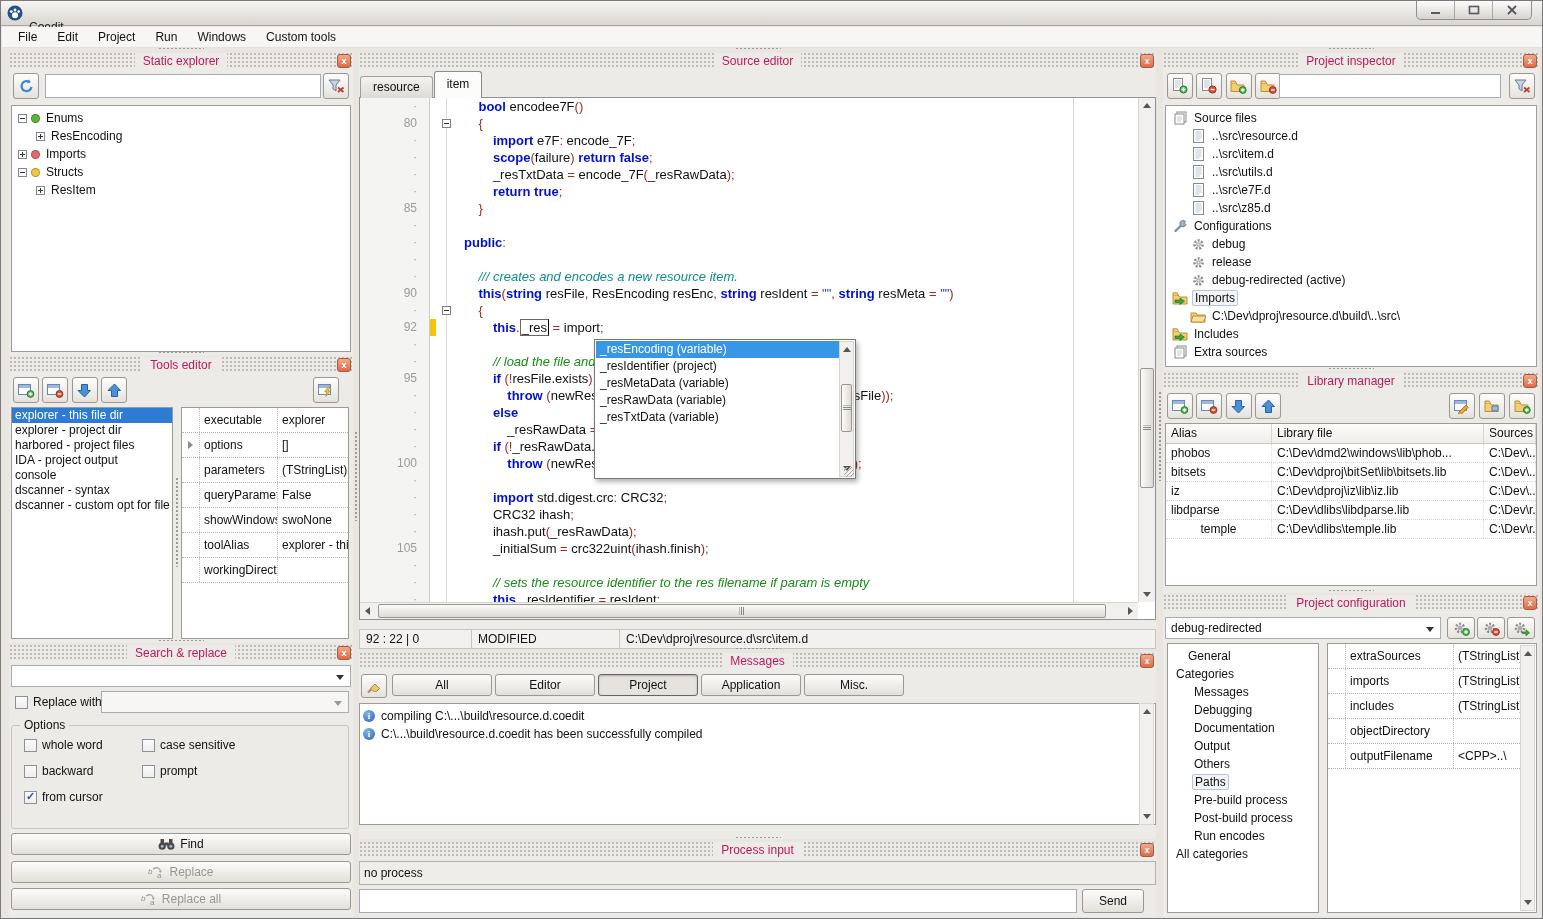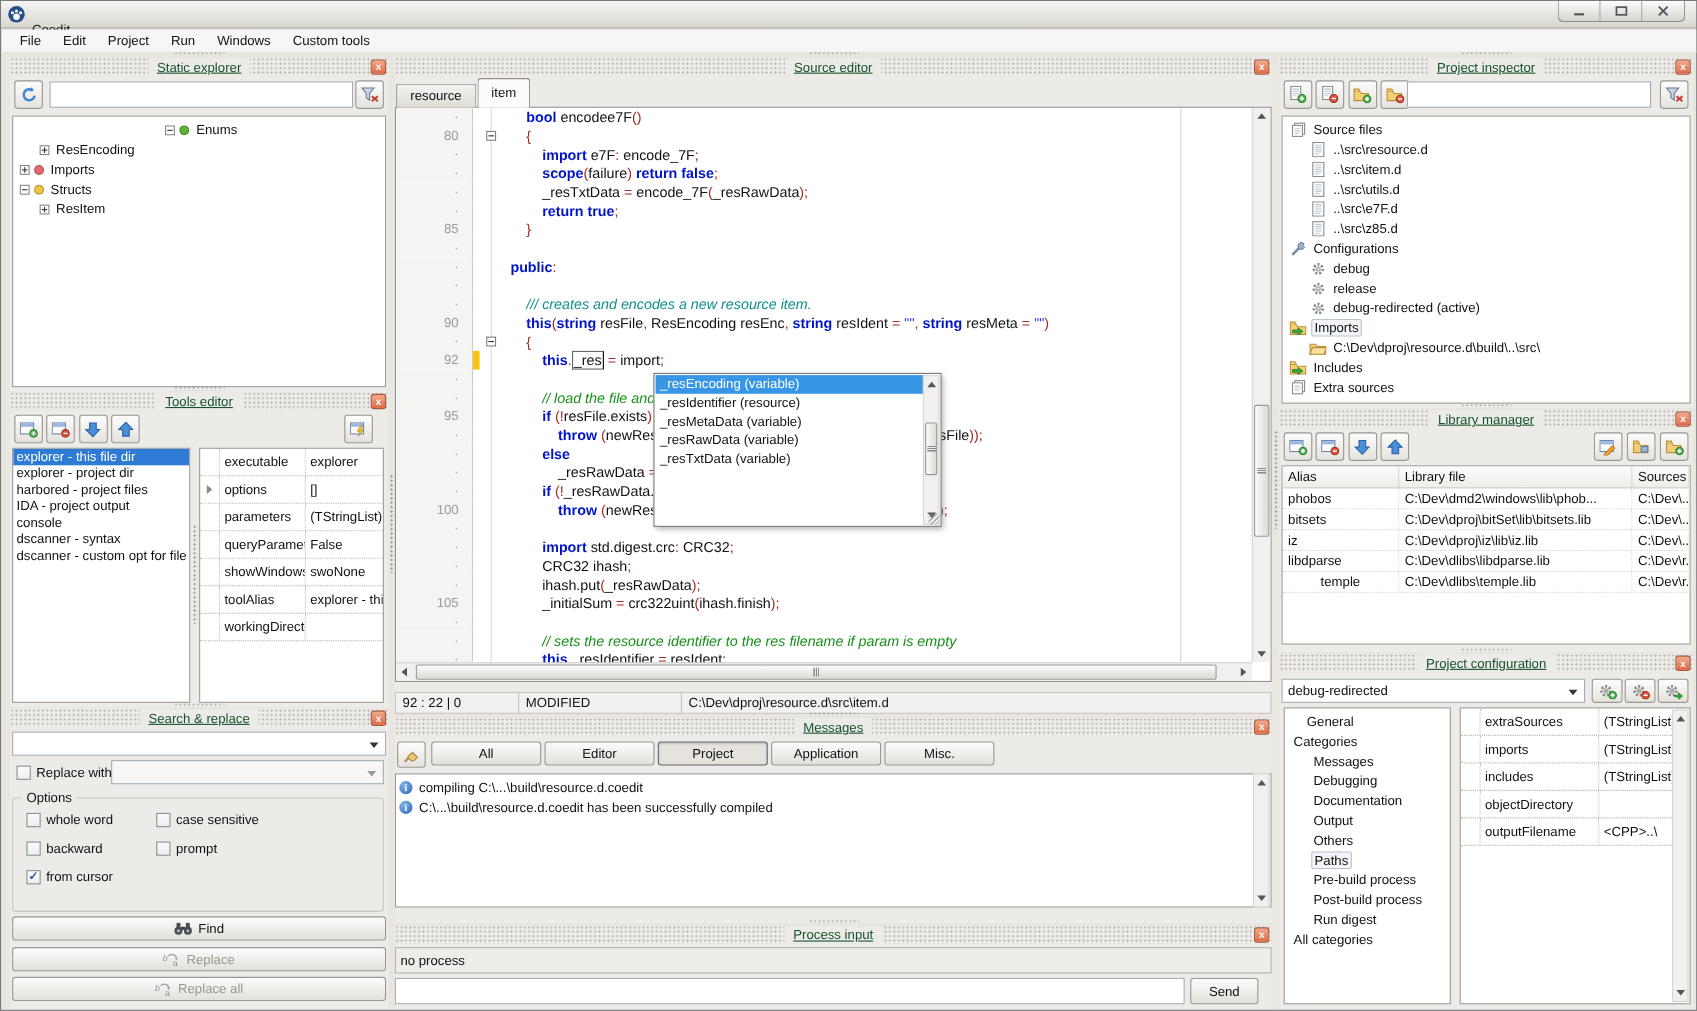--- a/index.html
+++ b/index.html
@@ -10,21 +10,21 @@
   .titlebar .ttl{font-size:12px;color:#1A1A1A;margin-top:28px;}
   .winbtns{position:absolute;right:10px;top:0;height:19px;display:flex;border:1px solid #8F8F8F;border-top:none;border-radius:0 0 5px 5px;background:linear-gradient(#FCFCFB,#D7D4CF);overflow:hidden;}
   .winbtn{width:38px;display:flex;align-items:center;justify-content:center;border-right:1px solid #A9A9A9;}
   .winbtn:last-child{border-right:none;}
   .menubar{position:absolute;left:1px;top:26px;width:1541px;height:21px;background:#F7F6F4;border-bottom:1px solid #E3E1DD;display:flex;align-items:center;padding-left:6px;}
   .menu-item{padding:2px 10px;font-size:12px;}
   
   .panel{position:absolute;background:#EDEBE8;}
   .phead{height:16px;position:relative;text-align:center;background-image:radial-gradient(#BDBAB6 0.8px,transparent 1px);background-size:4px 4px;background-position:0 3px;}
   .phead::before{content:"";position:absolute;top:-6px;left:50%;width:46px;height:4px;margin-left:-23px;background-image:radial-gradient(#9D9A96 0.8px,transparent 1px);background-size:4px 3px;}
-  .phead .t{display:inline-block;background:#EDEBE8;padding:0 8px;font-size:12px;line-height:16px;color:#14532d;text-decoration:underline;}
+  .phead .t{display:inline-block;background:#EDEBE8;padding:0 8px;font-size:12px;line-height:16px;color:#be185d;}
   .pclose{position:absolute;right:2px;top:1px;width:14px;height:14px;border:1px solid #A55A3E;border-radius:3px;background:linear-gradient(#F2A98B,#DE6B47);color:#FFF;font-size:9px;font-weight:bold;text-align:center;line-height:12px;cursor:default;}
   .pclose::after{content:"x";}
   .tbtn{width:26px;height:26px;border:1px solid #9B9893;border-radius:3px;background:linear-gradient(#FDFDFC,#E5E2DD);display:inline-flex;align-items:center;justify-content:center;vertical-align:top;}
   .btn{border:1px solid #9B9893;border-radius:3px;background:linear-gradient(#FCFCFB,#E3E0DB);display:flex;align-items:center;justify-content:center;gap:5px;font-size:12px;}
   .btn.disabled{color:#9A9792;}
   .btn.disabled .ig{filter:grayscale(1);opacity:.55;}
   .input,input.input{background:#FFF;border:1px solid #A5ACB5;height:24px;font-size:12px;padding:0 4px;outline:none;}
   .sunken{background:#FFF;border:1px solid #9E9A95;}
   .combo{position:relative;background:#FFF;border:1px solid #A5ACB5;height:22px;line-height:20px;padding:0 20px 0 5px;}
   .combo .car{position:absolute;right:6px;top:9px;width:0;height:0;border-left:4px solid transparent;border-right:4px solid transparent;border-top:5px solid #333;}
@@ -202,21 +202,21 @@
     <span class="tbtn" style="position:absolute;right:0;top:0;">
         <span class="ig">
           <svg width="17" height="14">
             <path d="M1 1h11l-4 5v6l-3-2.2V6z" fill="#C9D4E4" stroke="#6A7890"></path>
             <path d="M10 8.5l5.5 4.5M15.5 8.5L10 13" stroke="#C23A2E" stroke-width="1.7"></path>
           </svg>
         </span>
       </span>
   </div>
   <div class="sunken" id="se-tree">
-      <div class="trow" style="padding-left: 6px; justify-content: center;">
+      <div class="trow" style="padding-left: 6px;">
         <span class="exp minus"></span>
         <span class="dot" style="background: rgb(92, 181, 49);"></span>
         <span class="tlabel">Enums</span>
       </div>
       <div class="trow" style="padding-left: 24px;">
         <span class="exp plus"></span>
         <span class="tlabel">ResEncoding</span>
       </div>
       <div class="trow" style="padding-left: 6px;">
         <span class="exp plus"></span>
@@ -462,21 +462,21 @@
       <div class="thumb hz" style="top:1px;bottom:1px;left:18px;width:728px;">
           <span class="grip3" style="width:5px;height:8px;background:repeating-linear-gradient(90deg,#8A8A8A 0 1px,transparent 1px 2px);"></span>
         </div>
       <div class="sarr" style="right:0;left:auto;width:15px;height:100%;">
           <span class="tri-r"></span>
         </div>
     </div>
     <div id="cc-popup">
       <div id="cc-list">
           <div class="ccrow sel">_resEncoding (variable)</div>
-          <div class="ccrow">_resIdentifier (resource)</div>
+          <div class="ccrow">_resIdentifier (project)</div>
           <div class="ccrow">_resMetaData (variable)</div>
           <div class="ccrow">_resRawData (variable)</div>
           <div class="ccrow">_resTxtData (variable)</div>
         </div>
       <div class="sb" id="cc-sb">
         <div class="sarr" style="top:0;">
             <span class="tri-u"></span>
           </div>
         <div class="thumb" style="left:1px;right:1px;top:42px;height:48px;">
             <span class="grip3"></span>
@@ -896,21 +896,21 @@
       <div class="trow tsel" style="padding-left: 24px;">
         <span class="tlabel">Paths</span>
       </div>
       <div class="trow" style="padding-left: 24px;">
         <span class="tlabel">Pre-build process</span>
       </div>
       <div class="trow" style="padding-left: 24px;">
         <span class="tlabel">Post-build process</span>
       </div>
       <div class="trow" style="padding-left: 24px;">
-        <span class="tlabel">Run digest</span>
+        <span class="tlabel">Run encodes</span>
       </div>
       <div class="trow" style="padding-left: 6px;">
         <span class="tlabel">All categories</span>
       </div>
     </div>
 
   <div class="sunken" id="pc-grid">
     <div id="pc-props" class="props" style="left:0;top:0;right:16px;bottom:0;">
         <div class="prow">
           <div class="pc0"></div>

